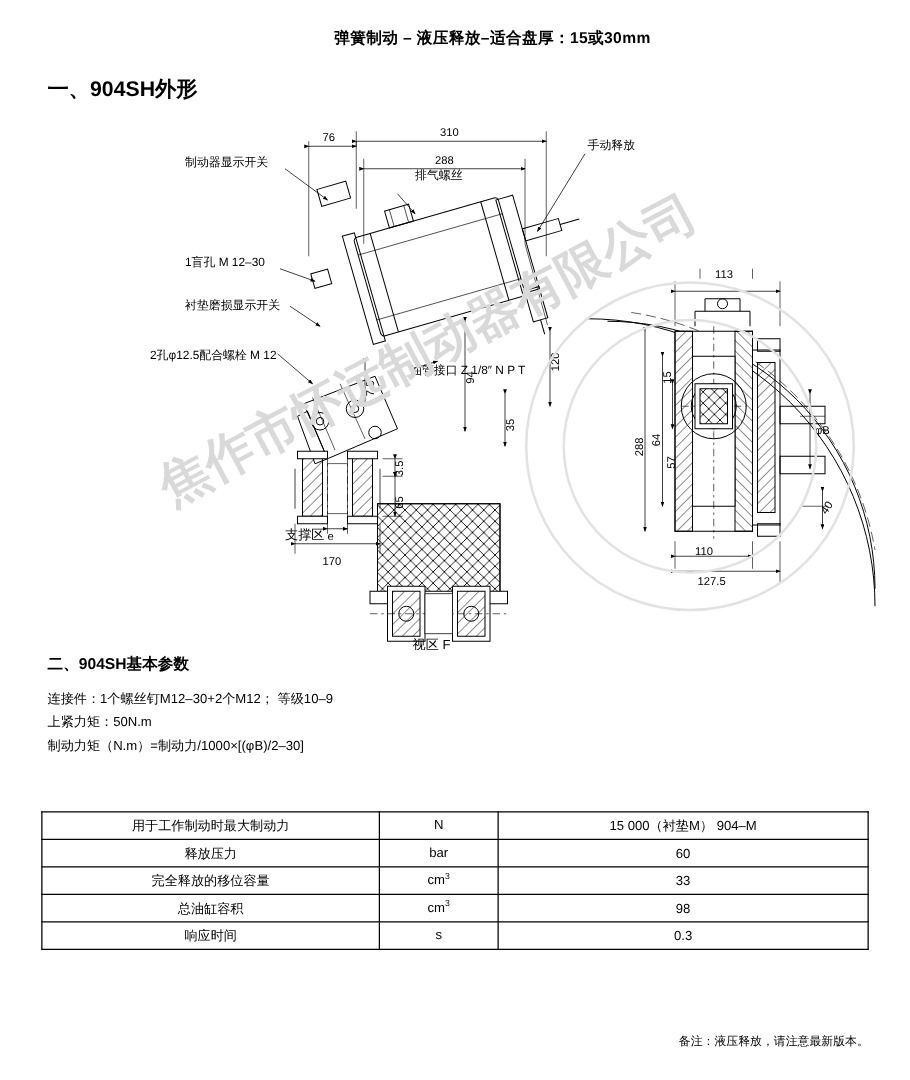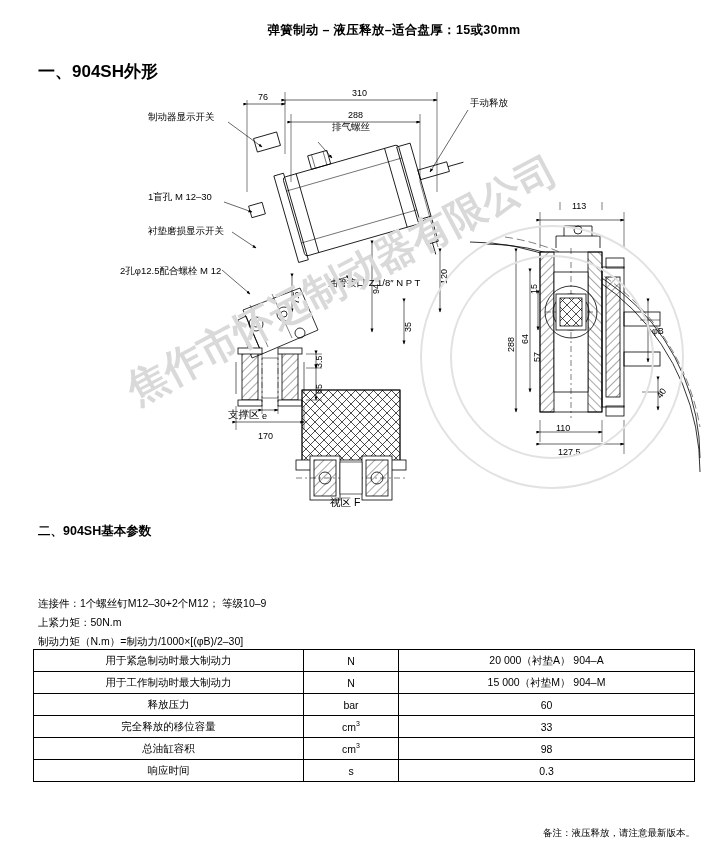--- a/index.html
+++ b/index.html
@@ -17,21 +17,21 @@
   .doc-title{
     position:absolute;left:0;top:22px;width:728px;
     text-align:center;
     font-size:12.5px;font-weight:bold;letter-spacing:.3px;
     padding-left:60px;box-sizing:border-box;
   }
   .sec1{position:absolute;left:38px;top:60px;font-size:17px;font-weight:bold;}
   .sec2{position:absolute;left:38px;top:523px;font-size:12.5px;font-weight:bold;}
 
   
-  .params{position:absolute;left:38px;top:550px;font-size:10.5px;line-height:19px;margin-top:44px;}
+  .params{position:absolute;left:38px;top:550px;font-size:10.5px;line-height:19px;}
   .params div{white-space:nowrap;}
 
   
   table.spec{
     position:absolute;left:33px;top:649px;
     width:662px;border-collapse:collapse;
     font-size:10.5px;
   }
   table.spec td{
     border:1px solid #000;
@@ -64,21 +64,21 @@
     transform:rotate(-28deg);
     transform-origin:left center;
     white-space:nowrap;
     font-weight:bold;
   }
   .wm-circle{
     position:absolute;border:2px solid #e2e2e2;border-radius:50%;
   }
 
   
-  .drawing{position:absolute;left:0;top:62px;width:728px;height:445px;}
+  .drawing{position:absolute;left:0;top:75px;width:728px;height:445px;}
   svg{display:block;}
 
   .lbl{font-size:9.5px;font-family:"Liberation Sans","DejaVu Sans",sans-serif;}
   .dim{font-size:9px;font-family:"Liberation Sans","DejaVu Sans",sans-serif;}
   .lbl-big{font-size:10.5px;}
 </style>
 </head>
 <body>
 
 <div class="page">
@@ -299,25 +299,20 @@
 
   <div class="params">
     <div>连接件：1个螺丝钉M12–30+2个M12；  等级10–9</div>
     <div>上紧力矩：50N.m</div>
     <div>制动力矩（N.m）=制动力/1000×[(φB)/2–30]</div>
   </div>
 
   <table class="spec">
     <tbody>
       <tr>
-        <td class="c1">用于紧急制动时最大制动力</td>
-        <td class="c2"><span>N</span><span class="u-sup"></span></td>
-        <td class="c3">20 000（衬垫A）   904–A</td>
-      </tr>
-      <tr>
         <td class="c1">用于工作制动时最大制动力</td>
         <td class="c2"><span>N</span><span class="u-sup"></span></td>
         <td class="c3">15 000（衬垫M）   904–M</td>
       </tr>
       <tr>
         <td class="c1">释放压力</td>
         <td class="c2"><span>bar</span><span class="u-sup"></span></td>
         <td class="c3">60</td>
       </tr>
       <tr>

